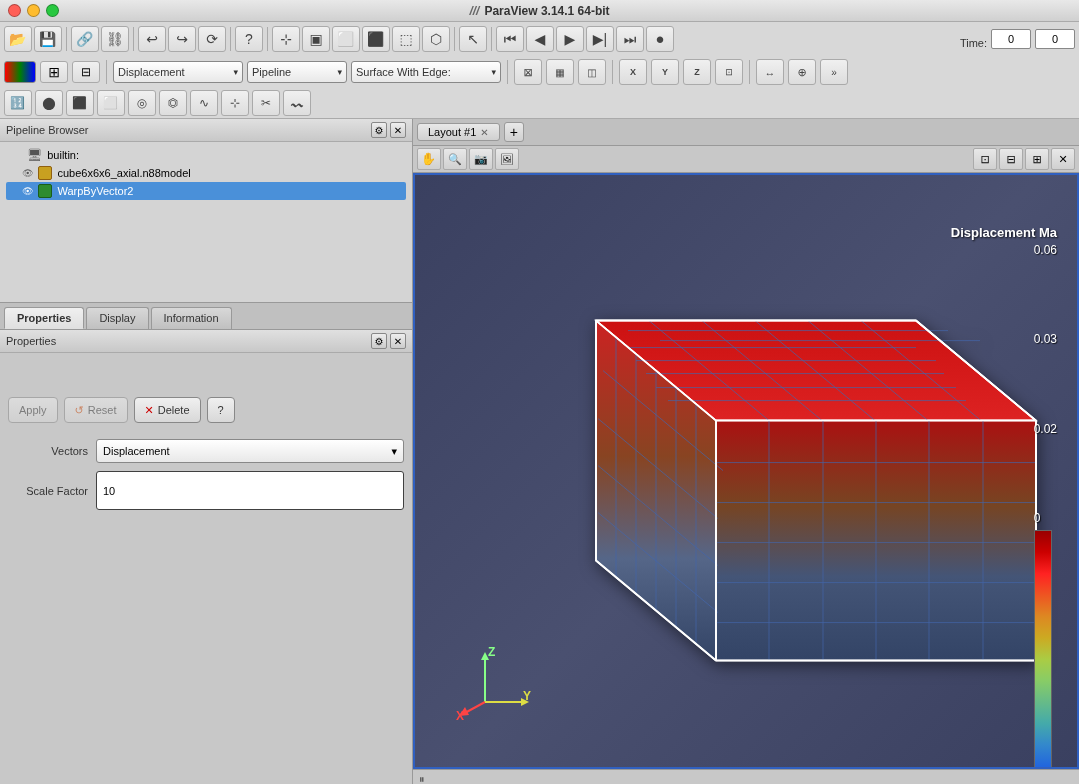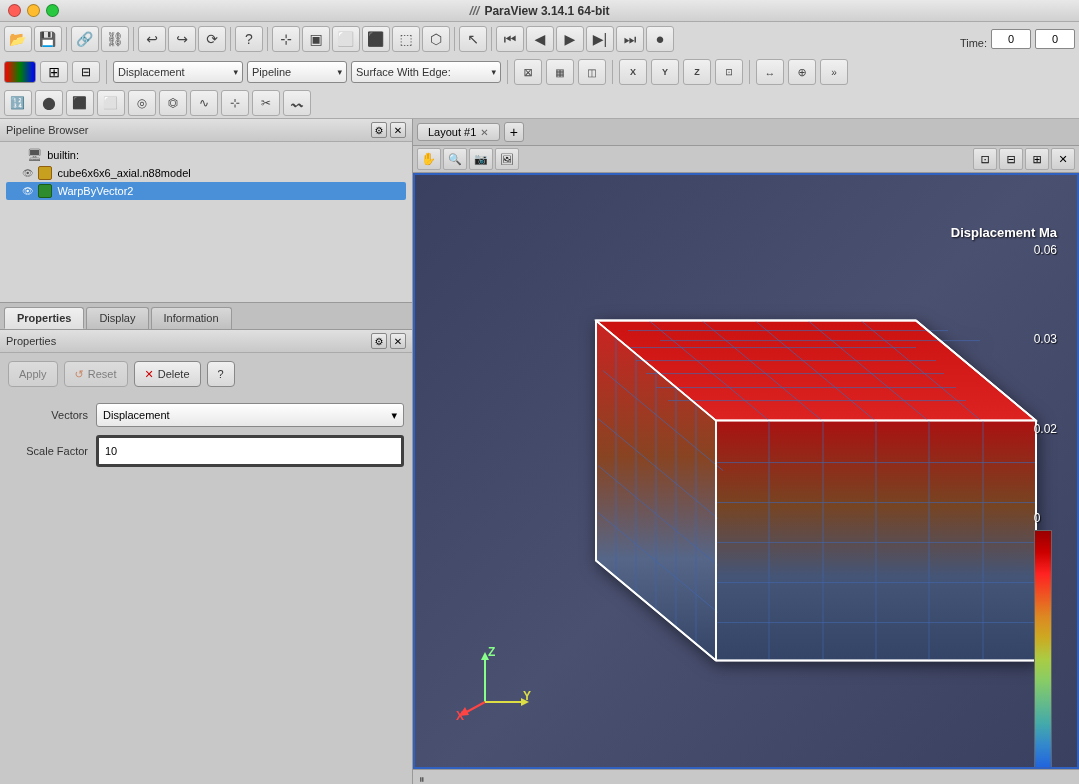--- a/index.html
+++ b/index.html
@@ -50,28 +50,28 @@
 
     
     .properties-panel { flex: 1; background: #c8c8c8; display: flex; flex-direction: column; }
     .tabs-row { display: flex; background: #c0c0c0; padding: 4px 4px 0 4px; gap: 2px; }
     .tab { padding: 4px 12px; font-size: 11px; background: linear-gradient(to bottom, #d8d8d8, #c0c0c0); border: 1px solid #999; border-bottom: none; border-radius: 3px 3px 0 0; cursor: pointer; color: #333; }
     .tab.active { background: linear-gradient(to bottom, #f0f0f0, #e0e0e0); border-bottom: 1px solid #e0e0e0; z-index: 1; font-weight: bold; }
 
     .props-header { background: linear-gradient(to bottom, #e0e0e0, #c8c8c8); padding: 3px 6px; display: flex; align-items: center; justify-content: space-between; border-bottom: 1px solid #aaa; border-top: 1px solid #999; }
 
     .props-actions { display: flex; gap: 6px; padding: 8px 8px; align-items: center; }
-    .action-btn { height: 26px; padding: 0 10px; border-radius: 4px; border: 1px solid #888; background: linear-gradient(to bottom, #f0f0f0, #d8d8d8); font-size: 11px; cursor: pointer; display: flex; align-items: center; gap: 4px; color: #333; }
+    .action-btn { height: 26px; padding: 0 10px; border-radius: 4px; border: 1px solid #888; background: linear-gradient(to bottom, #f0f0f0, #d8d8d8); font-size: 11px; cursor: pointer; display: flex; align-items: center; gap: 4px; color: #333; margin-top: 36px; }
     .action-btn.disabled { opacity: 0.5; }
 
     .props-fields { padding: 8px; display: flex; flex-direction: column; gap: 8px; }
     .field-row { display: flex; align-items: center; gap: 8px; }
     .field-label { width: 80px; font-size: 11px; color: #333; text-align: right; }
     .field-dropdown { flex: 1; height: 24px; border: 1px solid #888; border-radius: 3px; background: linear-gradient(to bottom, #fff, #e8e8e8); display: flex; align-items: center; justify-content: space-between; padding: 0 6px; font-size: 11px; cursor: pointer; }
-    .field-input { flex: 1; height: 32px; border: 3px solid #404040; border-radius: 3px; background: white; padding: 0 6px; font-size: 11px; }
+    .field-input { flex: 1; height: 39px; border: 1px solid #404040; border-radius: 3px; background: white; padding: 0 6px; font-size: 11px; }
 
     
     .right-viewport { flex: 1; display: flex; flex-direction: column; background: #5a6070; }
     .viewport-tabs { display: flex; align-items: center; background: #c0c0c0; border-bottom: 1px solid #999; padding: 3px 4px; gap: 4px; }
     .viewport-tab { background: linear-gradient(to bottom, #e8e8e8, #d0d0d0); border: 1px solid #999; border-radius: 3px; padding: 2px 10px; font-size: 11px; cursor: pointer; display: flex; align-items: center; gap: 4px; }
     .viewport-tab-close { font-size: 10px; color: #666; }
     .viewport-add { width: 20px; height: 20px; background: linear-gradient(to bottom, #e8e8e8, #d0d0d0); border: 1px solid #999; border-radius: 3px; display: flex; align-items: center; justify-content: center; font-size: 14px; cursor: pointer; }
 
     .viewport-toolbar { display: flex; align-items: center; background: #c8c8c8; border-bottom: 1px solid #999; padding: 2px 4px; gap: 2px; justify-content: space-between; }
     .vp-tools-left { display: flex; gap: 2px; }

